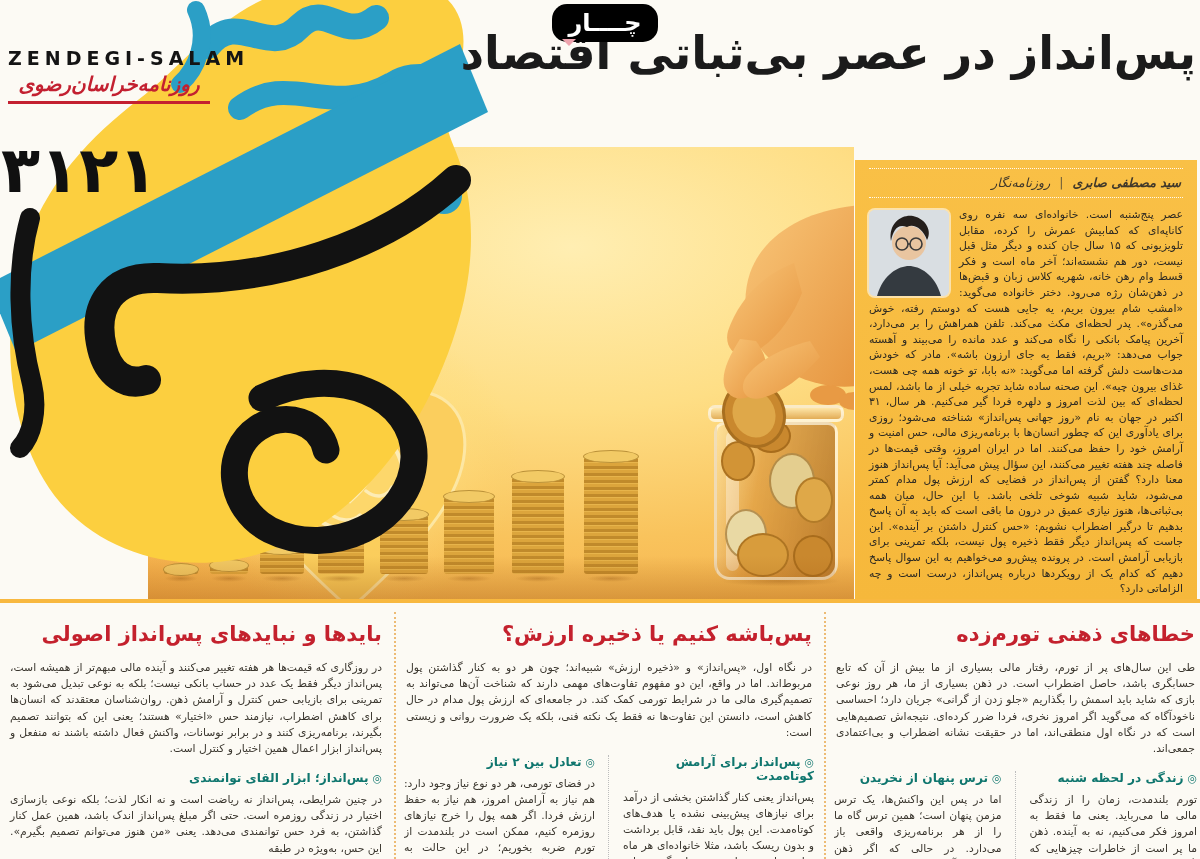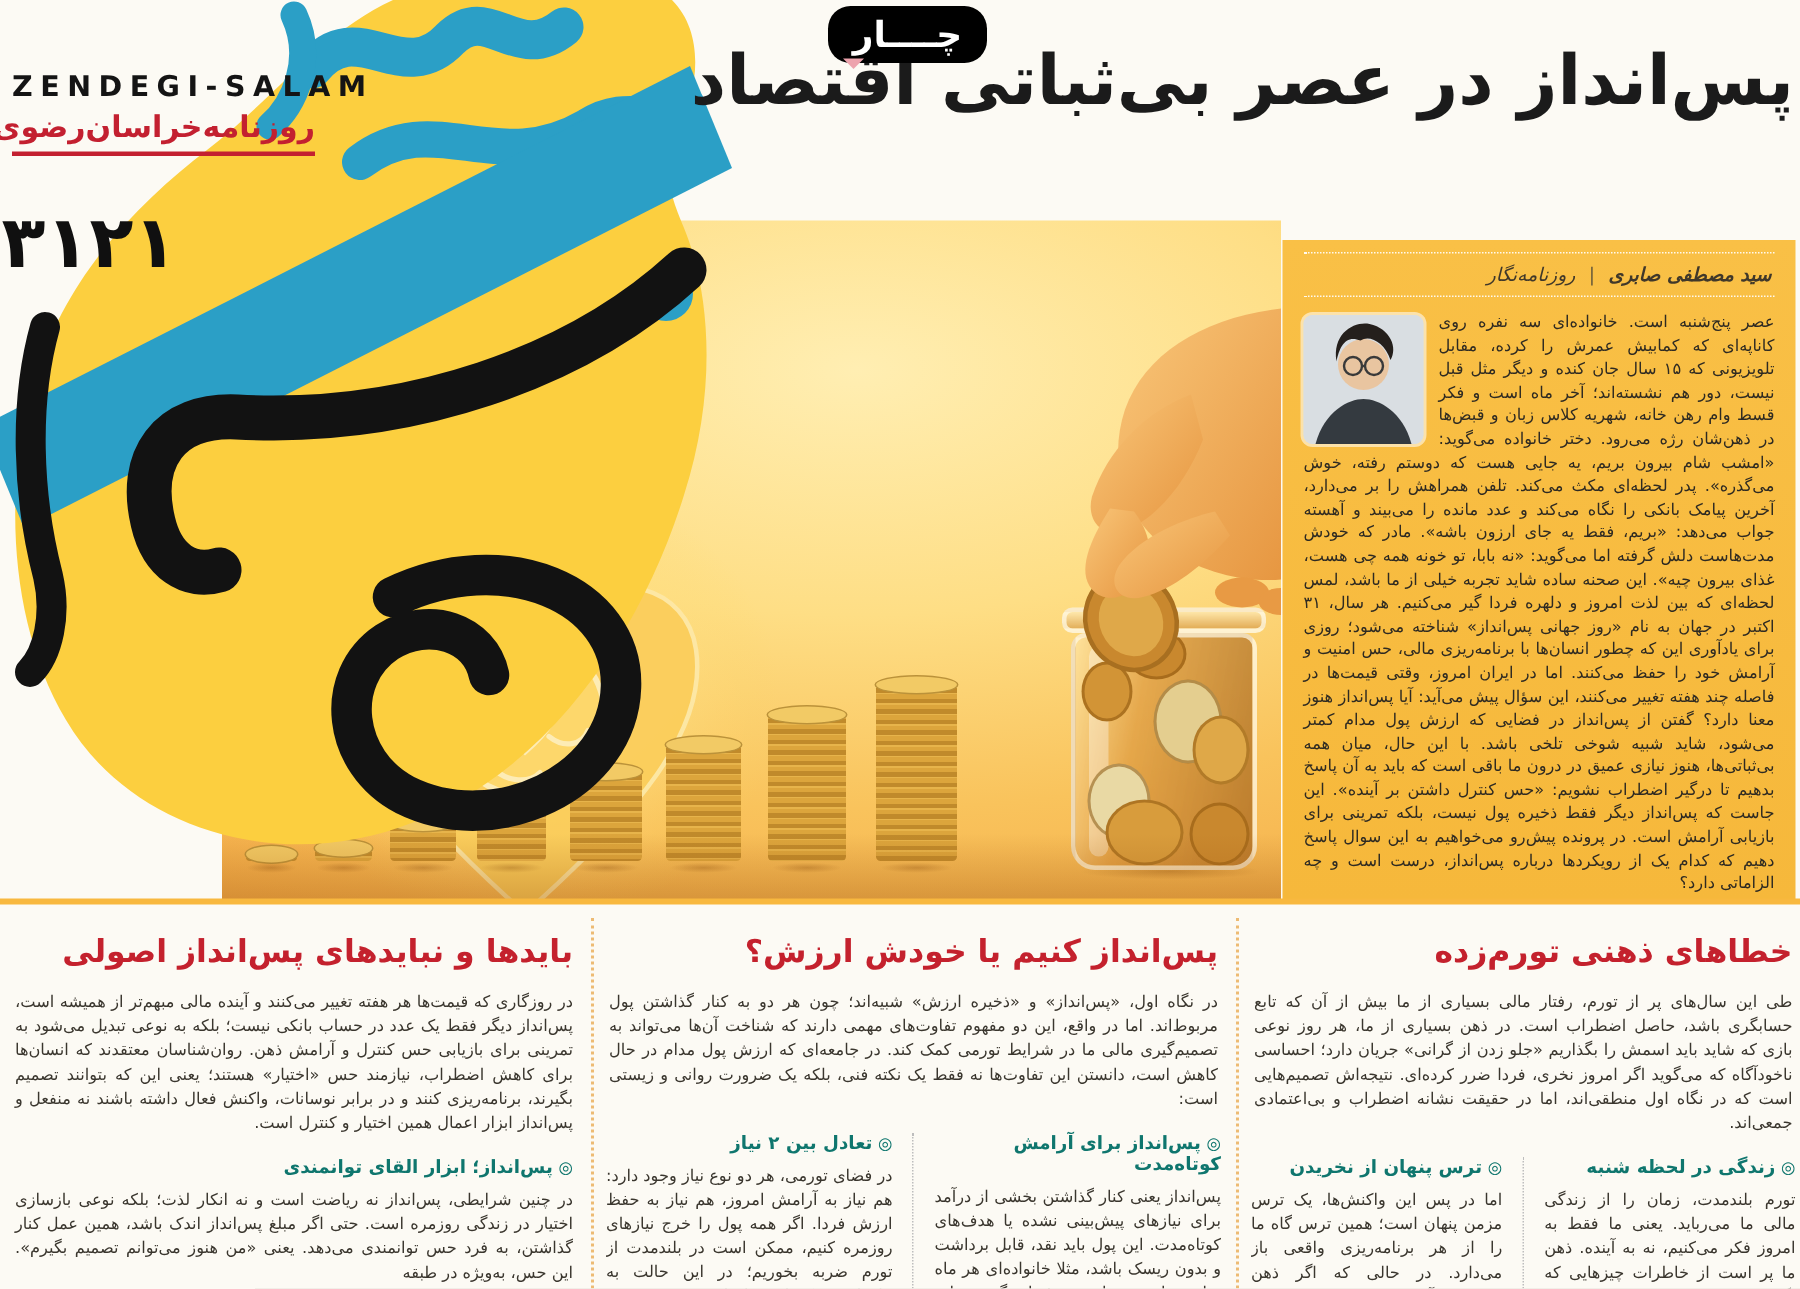--- a/index.html
+++ b/index.html
@@ -5,28 +5,28 @@
   * { margin:0; padding:0; box-sizing:border-box; }
   html,body { background:#e9e6df; }
   body { font-family:"DejaVu Sans", sans-serif; }
   .page { position:relative; width:1200px; height:859px; margin:0 auto;
           background:#fcfaf4; overflow:hidden; }
 
   
   .latin-title { position:absolute; left:8px; top:47px; font-size:19px; font-weight:bold;
                  letter-spacing:5px; color:#141414; white-space:nowrap; z-index:6; }
   .publisher { position:absolute; left:8px; top:72px; width:202px; text-align:center;
-               font-size:20px; font-weight:bold; color:#c32030;
+               font-size:20px; font-weight:bold; font-style:italic; color:#c32030;
                direction:rtl; z-index:6; }
   .publisher-rule { position:absolute; left:8px; top:101px; width:202px; height:3px;
                     background:#c32030; z-index:6; }
   .dates { position:absolute; left:8px; top:106px; width:156px; z-index:6; direction:rtl; }
   .date-row { font-size:10px; color:#222; padding:3px 1px 2px;
               border-bottom:1px dotted #9a9a9a; text-align:right; white-space:nowrap; }
-  .page-number { position:absolute; left:1px; top:138px; font-size:48px; font-weight:bold;
+  .page-number { position:absolute; left:1px; top:138px; font-size:64px; font-weight:bold;
                  color:#101010; z-index:6; line-height:1; letter-spacing:2px; }
 
   
   .logo-art { position:absolute; left:0; top:0; width:500px; height:620px; z-index:4;
               pointer-events:none; }
 
   
   .section-tag { position:absolute; left:552px; top:4px; width:106px; height:38px;
                  background:#000000; color:#fff; font-weight:bold; font-size:24px;
                  display:flex; align-items:center; justify-content:center;
@@ -231,21 +231,21 @@
         <p class="sec-text">تورم بلندمدت، زمان را از زندگی مالی ما می‌رباید. یعنی ما فقط به امروز فکر می‌کنیم، نه به آینده. ذهن ما پر است از خاطرات چیزهایی که اگر دیروز</p>
       </div>
       <div class="subcol">
         <div class="sec-title">ترس پنهان از نخریدن</div>
         <p class="sec-text">اما در پس این واکنش‌ها، یک ترس مزمن پنهان است؛ همین ترس گاه ما را از هر برنامه‌ریزی واقعی باز می‌دارد. در حالی که اگر ذهن مالی‌مان آرام‌تر باشد، ممکن است بفهمیم</p>
       </div>
     </div>
   </article>
 
   <article class="bottom-col col-mid">
-    <h2>پس‌انداز کنیم یا خودش ارزش؟</h2>
+    <h2>پس‌باشه کنیم یا ذخیره ارزش؟</h2>
     <p class="col-intro">در نگاه اول، «پس‌انداز» و «ذخیره ارزش» شبیه‌اند؛ چون هر دو به کنار گذاشتن پول مربوط‌اند. اما در واقع، این دو مفهوم تفاوت‌های مهمی دارند که شناخت آن‌ها می‌تواند به تصمیم‌گیری مالی ما در شرایط تورمی کمک کند. در جامعه‌ای که ارزش پول مدام در حال کاهش است، دانستن این تفاوت‌ها نه فقط یک نکته فنی، بلکه یک ضرورت روانی و زیستی است:</p>
     <div class="subcols">
       <div class="subcol">
         <div class="sec-title">پس‌انداز برای آرامش کوتاه‌مدت</div>
         <p class="sec-text">پس‌انداز یعنی کنار گذاشتن بخشی از درآمد برای نیازهای پیش‌بینی نشده یا هدف‌های کوتاه‌مدت. این پول باید نقد، قابل برداشت و بدون ریسک باشد، مثلا خانواده‌ای هر ماه مبلغی را در حساب روزشمار نگه می‌دارد تا اگر فرزندشان بیمار شد یا یخچال</p>
       </div>
       <div class="subcol">
         <div class="sec-title">تعادل بین ۲ نیاز</div>
         <p class="sec-text">در فضای تورمی، هر دو نوع نیاز وجود دارد: هم نیاز به آرامش امروز، هم نیاز به حفظ ارزش فردا. اگر همه پول را خرج نیازهای روزمره کنیم، ممکن است در بلندمدت از تورم ضربه بخوریم؛ در این حالت به نیازهای نزدیک پاسخ داده‌ایم</p>
       </div>

